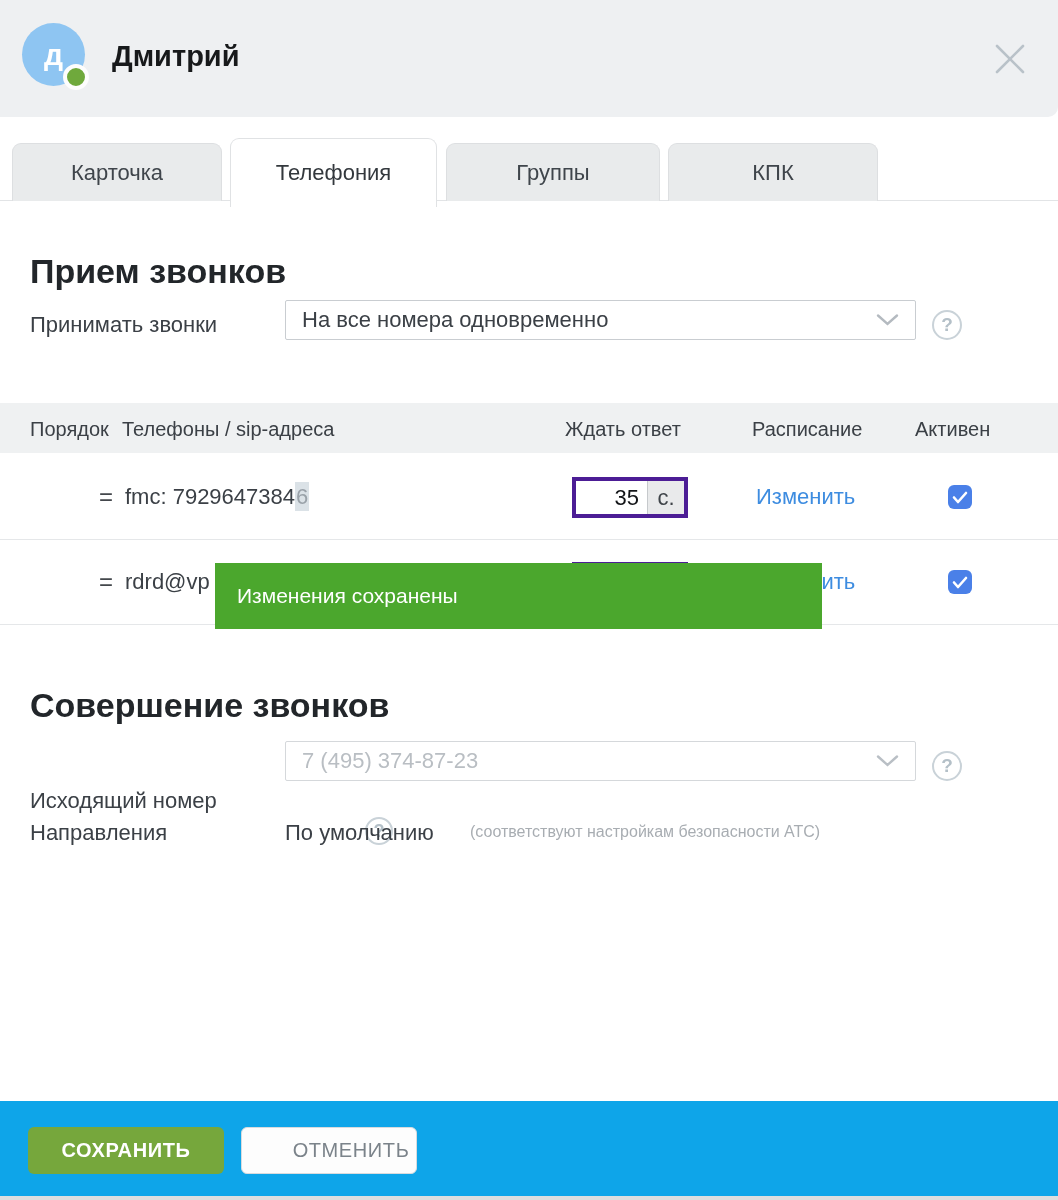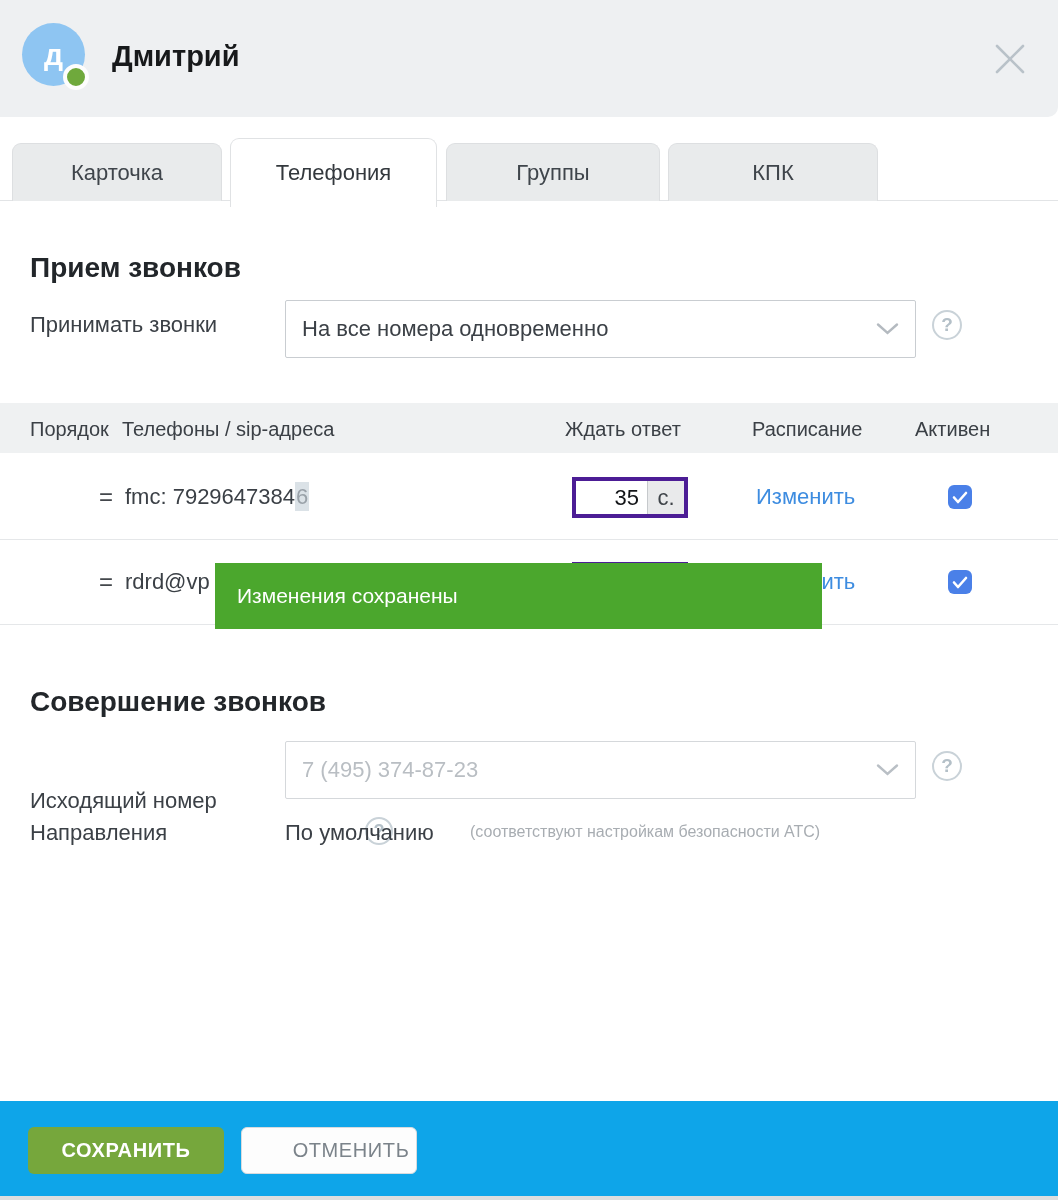--- a/index.html
+++ b/index.html
@@ -26,24 +26,24 @@
          border:1px solid #dddfe1; border-bottom:none; border-radius:9px 9px 0 0;
          display:flex; align-items:center; justify-content:center;
          font-size:22px; color:#3f454b; z-index:1; cursor:pointer; }
   .tab.active { top:138px; height:69px; background:#fff; border-color:#e0e2e4;
                 z-index:2; color:#33383d; }
   .tab-card   { left:12px;  width:210px; }
   .tab-tel    { left:230px; width:207px; }
   .tab-groups { left:446px; width:214px; }
   .tab-kpk    { left:668px; width:210px; }
 
-  .sect-title { position:absolute; left:30px; font-size:28px; font-weight:bold; color:#22262a; }
+  .sect-title { position:absolute; left:30px; font-size:34px; font-weight:bold; color:#22262a; }
   .form-label { position:absolute; left:30px; font-size:22px; color:#3b4046; }
 
-  .select { position:absolute; left:285px; width:631px; height:58px; background:#fff;
+  .select { position:absolute; left:285px; width:631px; height:40px; background:#fff;
             border:1px solid #c9cdd1; border-radius:2px; display:flex; align-items:center;
             padding:0 48px 0 16px; font-size:22px; color:#3b4046; cursor:pointer; }
   .select .chev { position:absolute; right:16px; top:50%; transform:translateY(-50%); }
   .select.disabled { border-color:#d5d8db; color:#b9bec3; cursor:default; }
 
   .help { position:absolute; width:30px; height:30px; border:2px solid #c9d2d8;
           border-radius:50%; color:#b4c0c8; font-size:19px; font-weight:bold;
           display:flex; align-items:center; justify-content:center; cursor:pointer; background:#fff; }
   .help.small { width:28px; height:28px; font-size:18px; }
 

